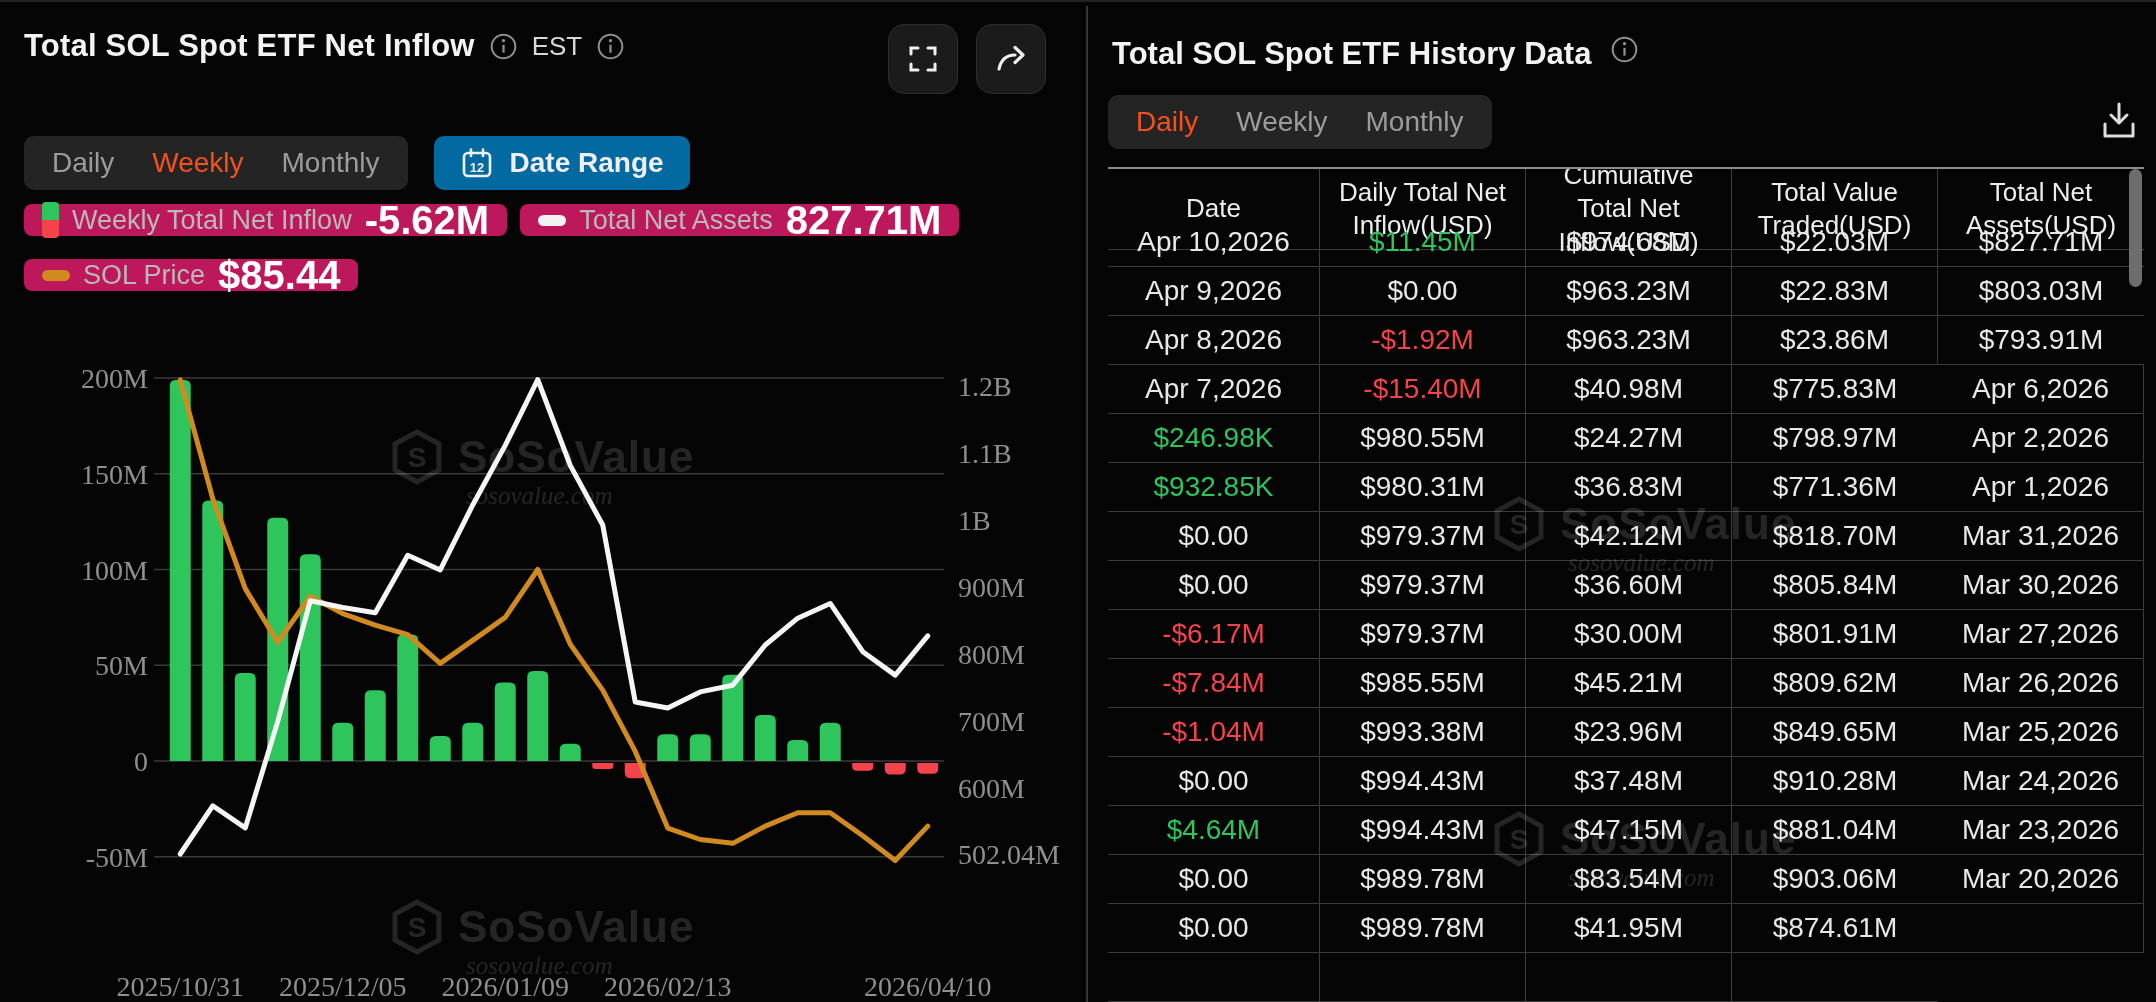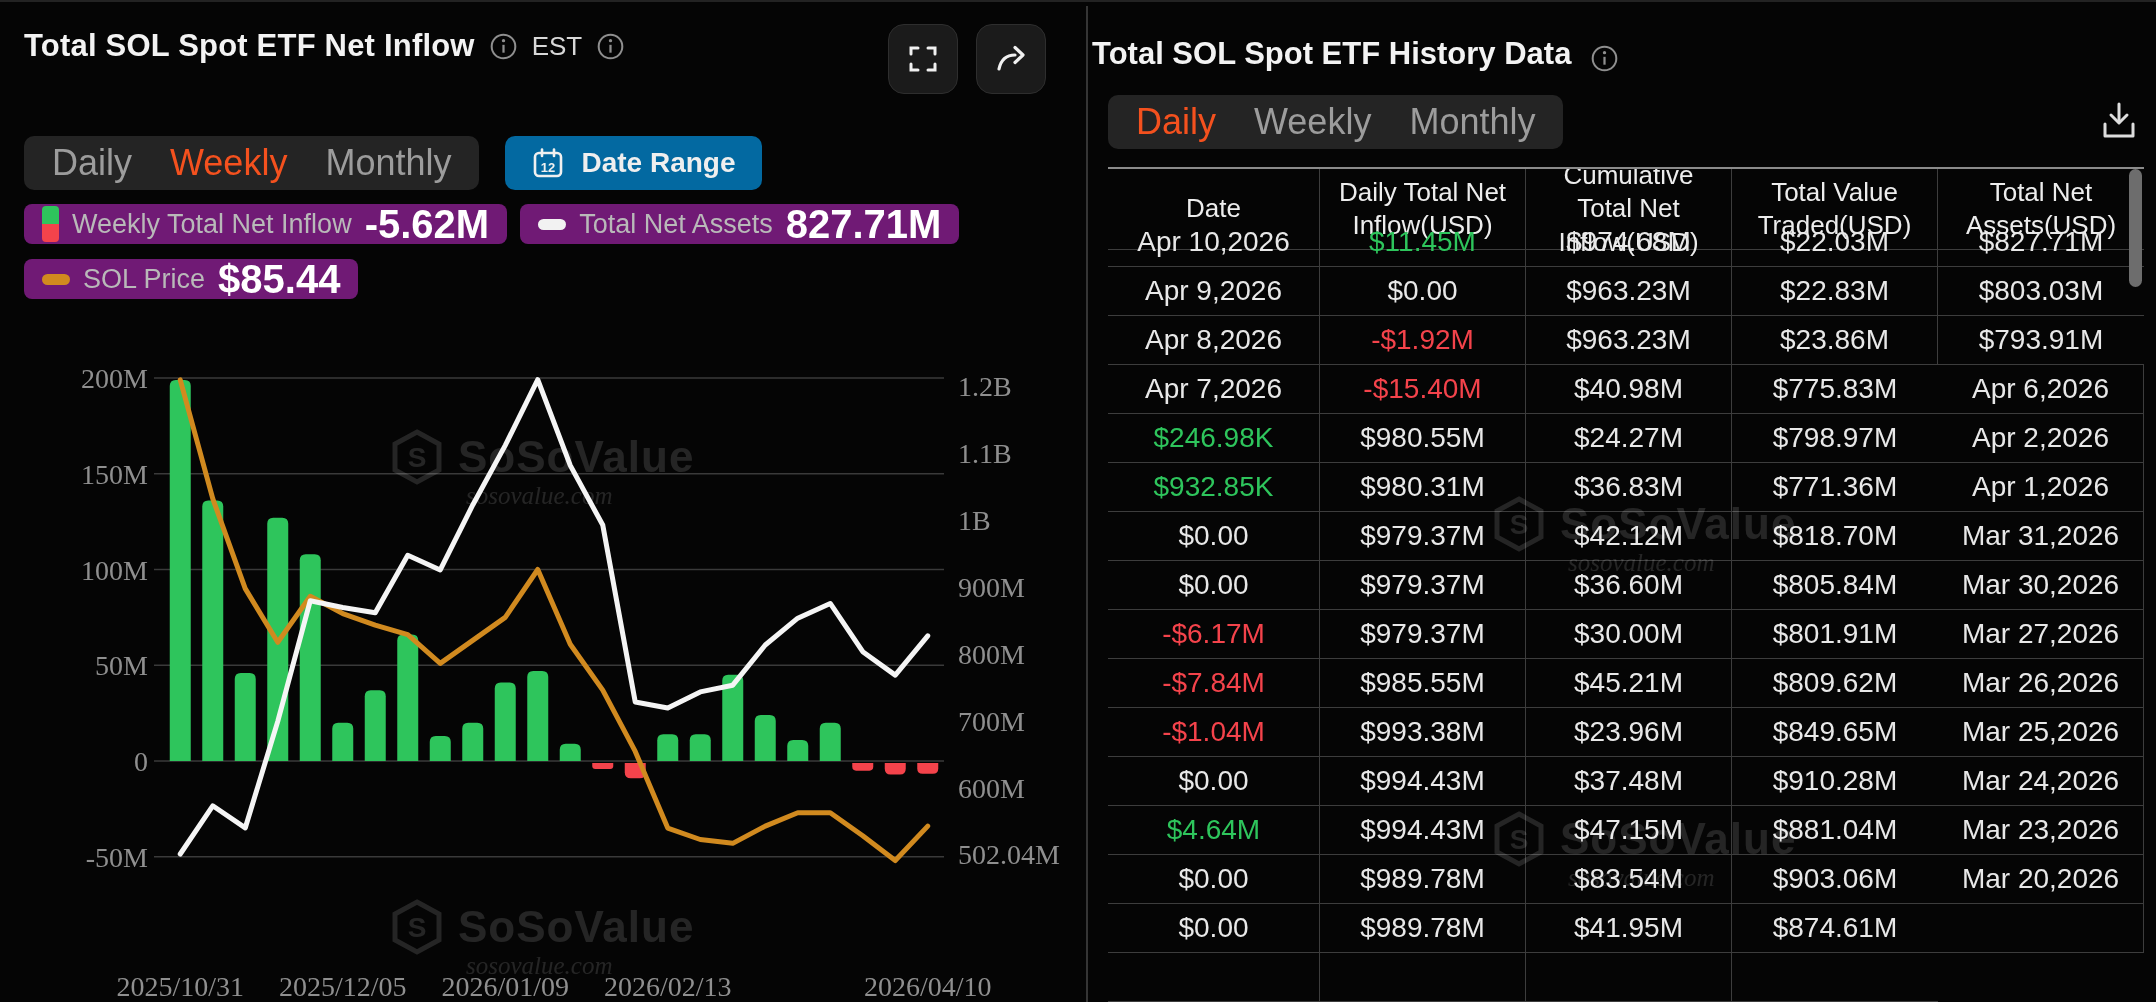--- a/index.html
+++ b/index.html
@@ -13,49 +13,49 @@
   .lp-title{font-size:31px;font-weight:bold;color:#f3f3f3;letter-spacing:.2px;}
   .est{font-size:26px;color:#d8d8d8;}
   .info-ico{width:27px;height:27px;flex:0 0 auto;}
   .icon-btn{position:absolute;top:24px;width:68px;height:68px;border-radius:16px;
             background:#1b1b1b;border:1px solid #2e2e2e;display:flex;align-items:center;justify-content:center;cursor:pointer;}
   .btn-full{left:888px;} .btn-share{left:976px;}
 
   
   .controls{position:absolute;top:136px;left:24px;display:flex;gap:26px;}
   .tab-group{display:flex;align-items:center;background:#242424;border-radius:10px;
-             height:54px;padding:0 28px;gap:38px;font-size:36px;color:#9c9c9c;}
+             height:54px;padding:0 28px;gap:38px;font-size:28px;color:#9c9c9c;}
   .tab{cursor:pointer;white-space:nowrap;}
   .tab.active{color:var(--accent);}
   .date-range{display:flex;align-items:center;background:#0369a1;border-radius:10px;height:54px;
               padding:0 26px;gap:16px;font-size:28px;font-weight:bold;color:#efefef;cursor:pointer;}
 
   
   .legend-row{position:absolute;left:24px;display:flex;gap:13px;}
   .lr1{top:204px;} .lr2{top:259px;}
-  .badge{display:flex;align-items:center;background:#701a75;border-radius:8px;height:40px;padding:0 18px;gap:13px;cursor:pointer;}
+  .badge{display:flex;align-items:center;background:#be185d;border-radius:8px;height:32px;padding:0 18px;gap:13px;cursor:pointer;}
   .badge .lbl{font-size:27px;color:#b9b9b9;white-space:nowrap;}
   .badge .val{font-size:40px;font-weight:bold;color:#fff;white-space:nowrap;}
   .icon-split{width:17px;height:36px;border-radius:4px;overflow:hidden;display:flex;flex-direction:column;flex:0 0 auto;}
   .icon-split i{flex:1;}
   .icon-dash{width:28px;height:11px;border-radius:6px;flex:0 0 auto;}
 
   
   .chart-wrap{position:absolute;top:350px;left:16px;width:1086px;height:652px;}
   .chart-wrap svg text{font-family:"Liberation Serif",serif;}
 
   
   .wm{position:absolute;z-index:6;pointer-events:none;color:rgba(255,255,255,.13);}
   .wm .row{display:flex;align-items:center;gap:12px;}
   .wm .nm{font-size:44px;font-weight:bold;letter-spacing:1px;}
   .wm .dom{font-size:25px;font-style:italic;font-family:"Liberation Serif",serif;margin:-4px 0 0 78px;}
 
   
   .rp{position:absolute;left:1088px;top:0;width:1068px;height:1002px;}
-  .rp-header{position:absolute;top:36px;left:4px;display:flex;align-items:flex-end;gap:20px;}
+  .rp-header{position:absolute;top:36px;left:24px;display:flex;align-items:flex-start;gap:20px;}
   .rp-title{font-size:31px;font-weight:bold;color:#f3f3f3;}
   .rp-tabs{position:absolute;top:95px;left:20px;}
   .dl-btn{position:absolute;top:98px;left:1008px;width:46px;height:46px;display:flex;align-items:center;justify-content:center;cursor:pointer;}
 
   .tbl{position:absolute;top:167px;left:20px;width:1036px;height:835px;overflow:hidden;
        border-top:2px solid #8b8b8b;display:grid;
        grid-template-columns:212px 206px 206px 206px 206px;grid-auto-rows:49px;}
   .th{grid-row:1;height:80px;display:flex;align-items:center;justify-content:center;text-align:center;
       font-size:26px;line-height:1.28;color:#ededed;border-bottom:1px solid #3d3d3d;border-right:1px solid #3d3d3d;padding:0 10px;}
   .th:nth-child(5n){border-right:none;}

